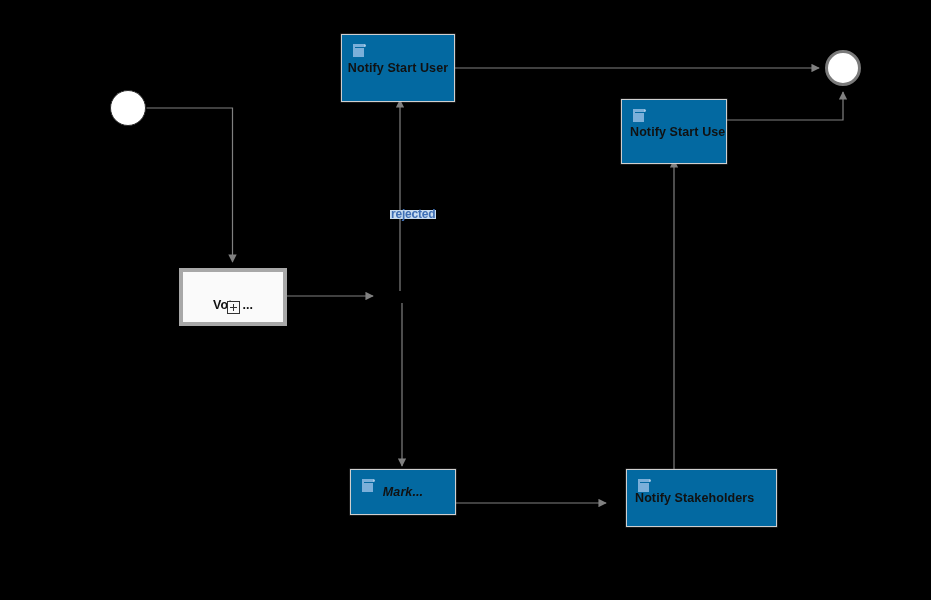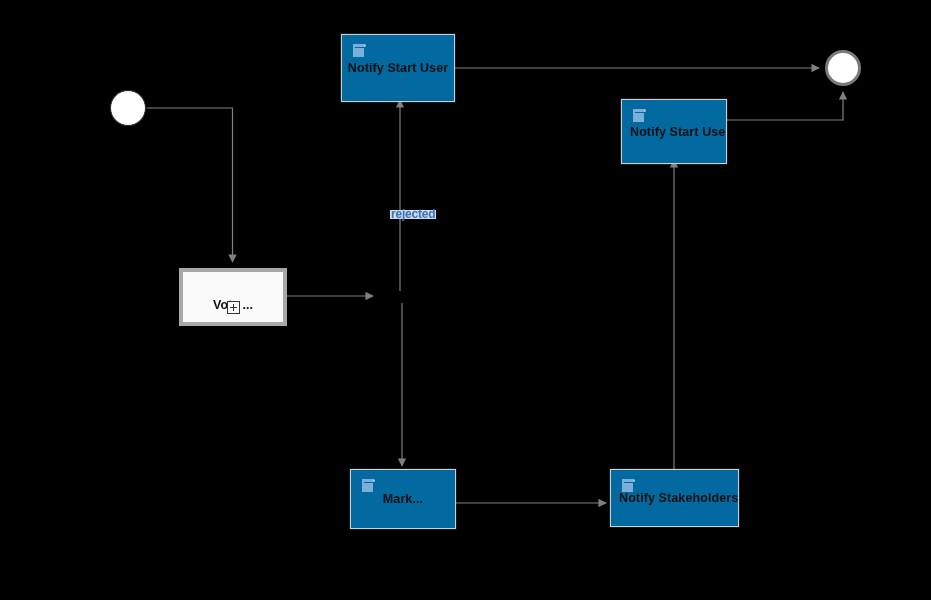--- a/index.html
+++ b/index.html
@@ -200,31 +200,31 @@
       <path d="M13 1 q2 0 2 1.5 T13 4" fill="#a9cbe6"></path>
     </svg>
     <div class="task-label wide">Notify Start User</div>
   </div>
 
   <div class="subprocess" style="left:179px; top:268px; width:108px; height:58px;">
     <div class="sp-label">Vote ...</div>
     <div class="expand-marker"></div>
   </div>
 
-  <div class="task" style="left:350px; top:469px; width:106px; height:60px;">
+  <div class="task" style="left:350px; top:469px; width:106px; height:46px;font-style:italic;">
     <svg class="task-icon" viewBox="0 0 17 16">
       <path d="M2 1 H13 V4 H2 Z" fill="#7bafd9"></path>
       <path d="M2 1 H4 V14 H2 Z" fill="#7bafd9"></path>
       <path d="M4 5 H13 V14 H4 Z" fill="#7bafd9"></path>
       <path d="M13 1 q2 0 2 1.5 T13 4" fill="#a9cbe6"></path>
     </svg>
     <div class="task-label">Mark...</div>
   </div>
 
-  <div class="task" style="left:610px; top:469px; width:129px; height:58px;">
+  <div class="task" style="left:626px; top:469px; width:151px; height:58px;">
     <svg class="task-icon" viewBox="0 0 17 16">
       <path d="M2 1 H13 V4 H2 Z" fill="#7bafd9"></path>
       <path d="M2 1 H4 V14 H2 Z" fill="#7bafd9"></path>
       <path d="M4 5 H13 V14 H4 Z" fill="#7bafd9"></path>
       <path d="M13 1 q2 0 2 1.5 T13 4" fill="#a9cbe6"></path>
     </svg>
     <div class="task-label wide">Notify Stakeholders</div>
   </div>
 
   <div class="event end" style="left:825px; top:50px; width:36px; height:36px;"></div>

